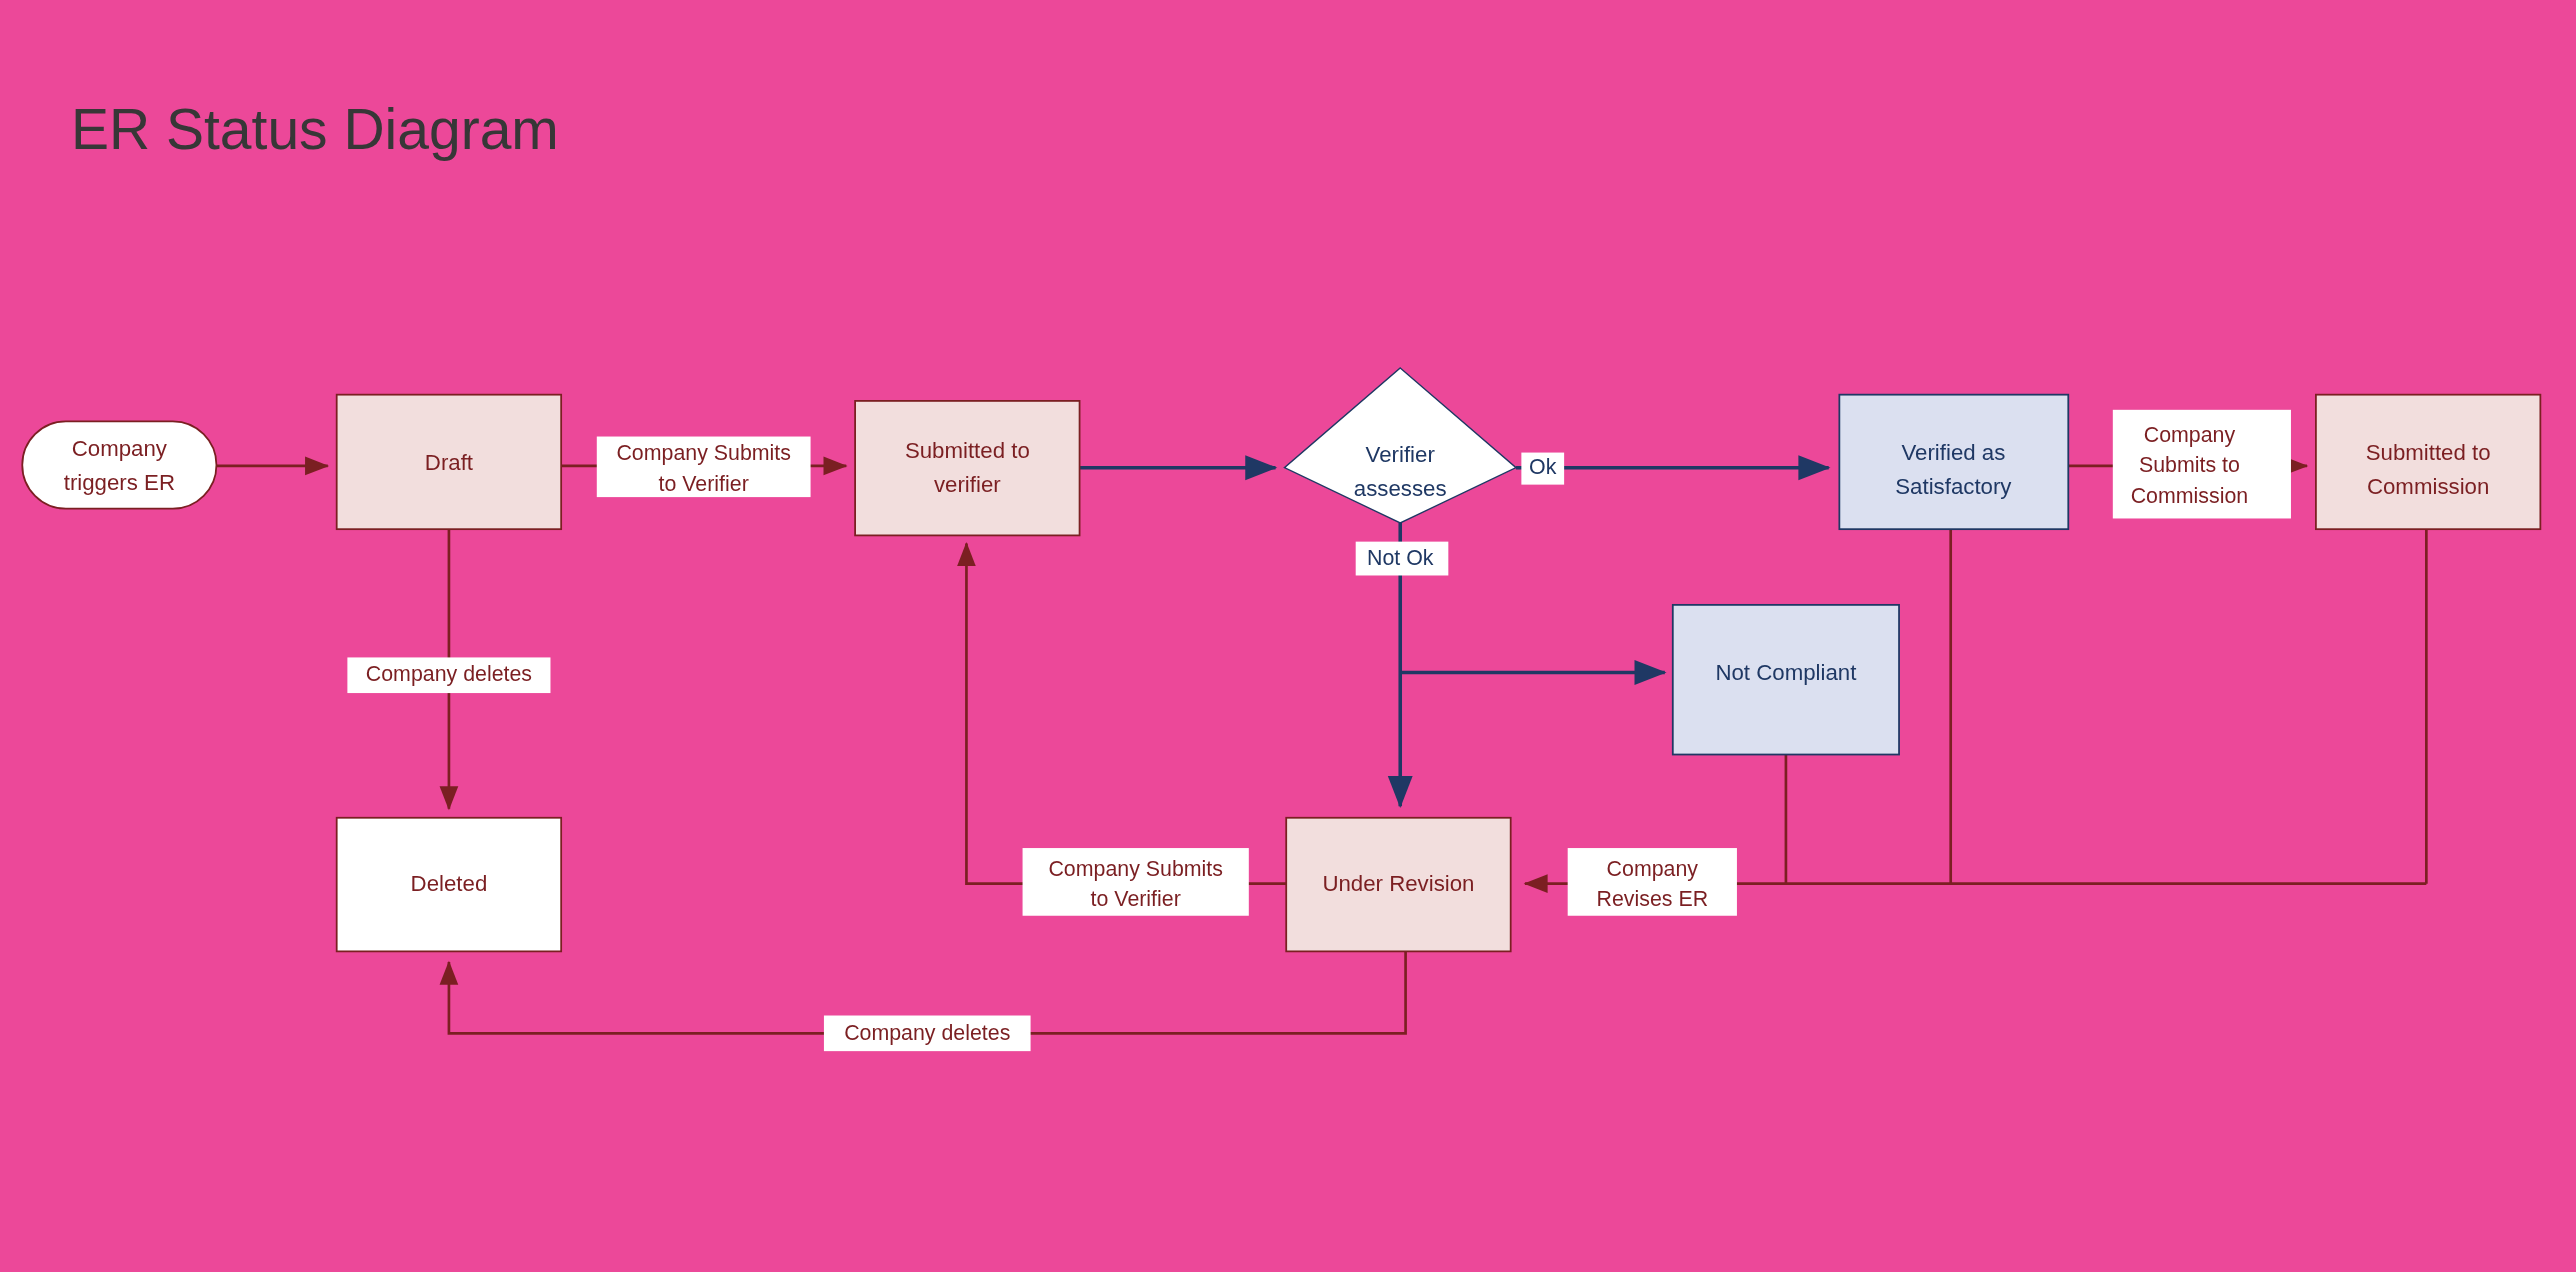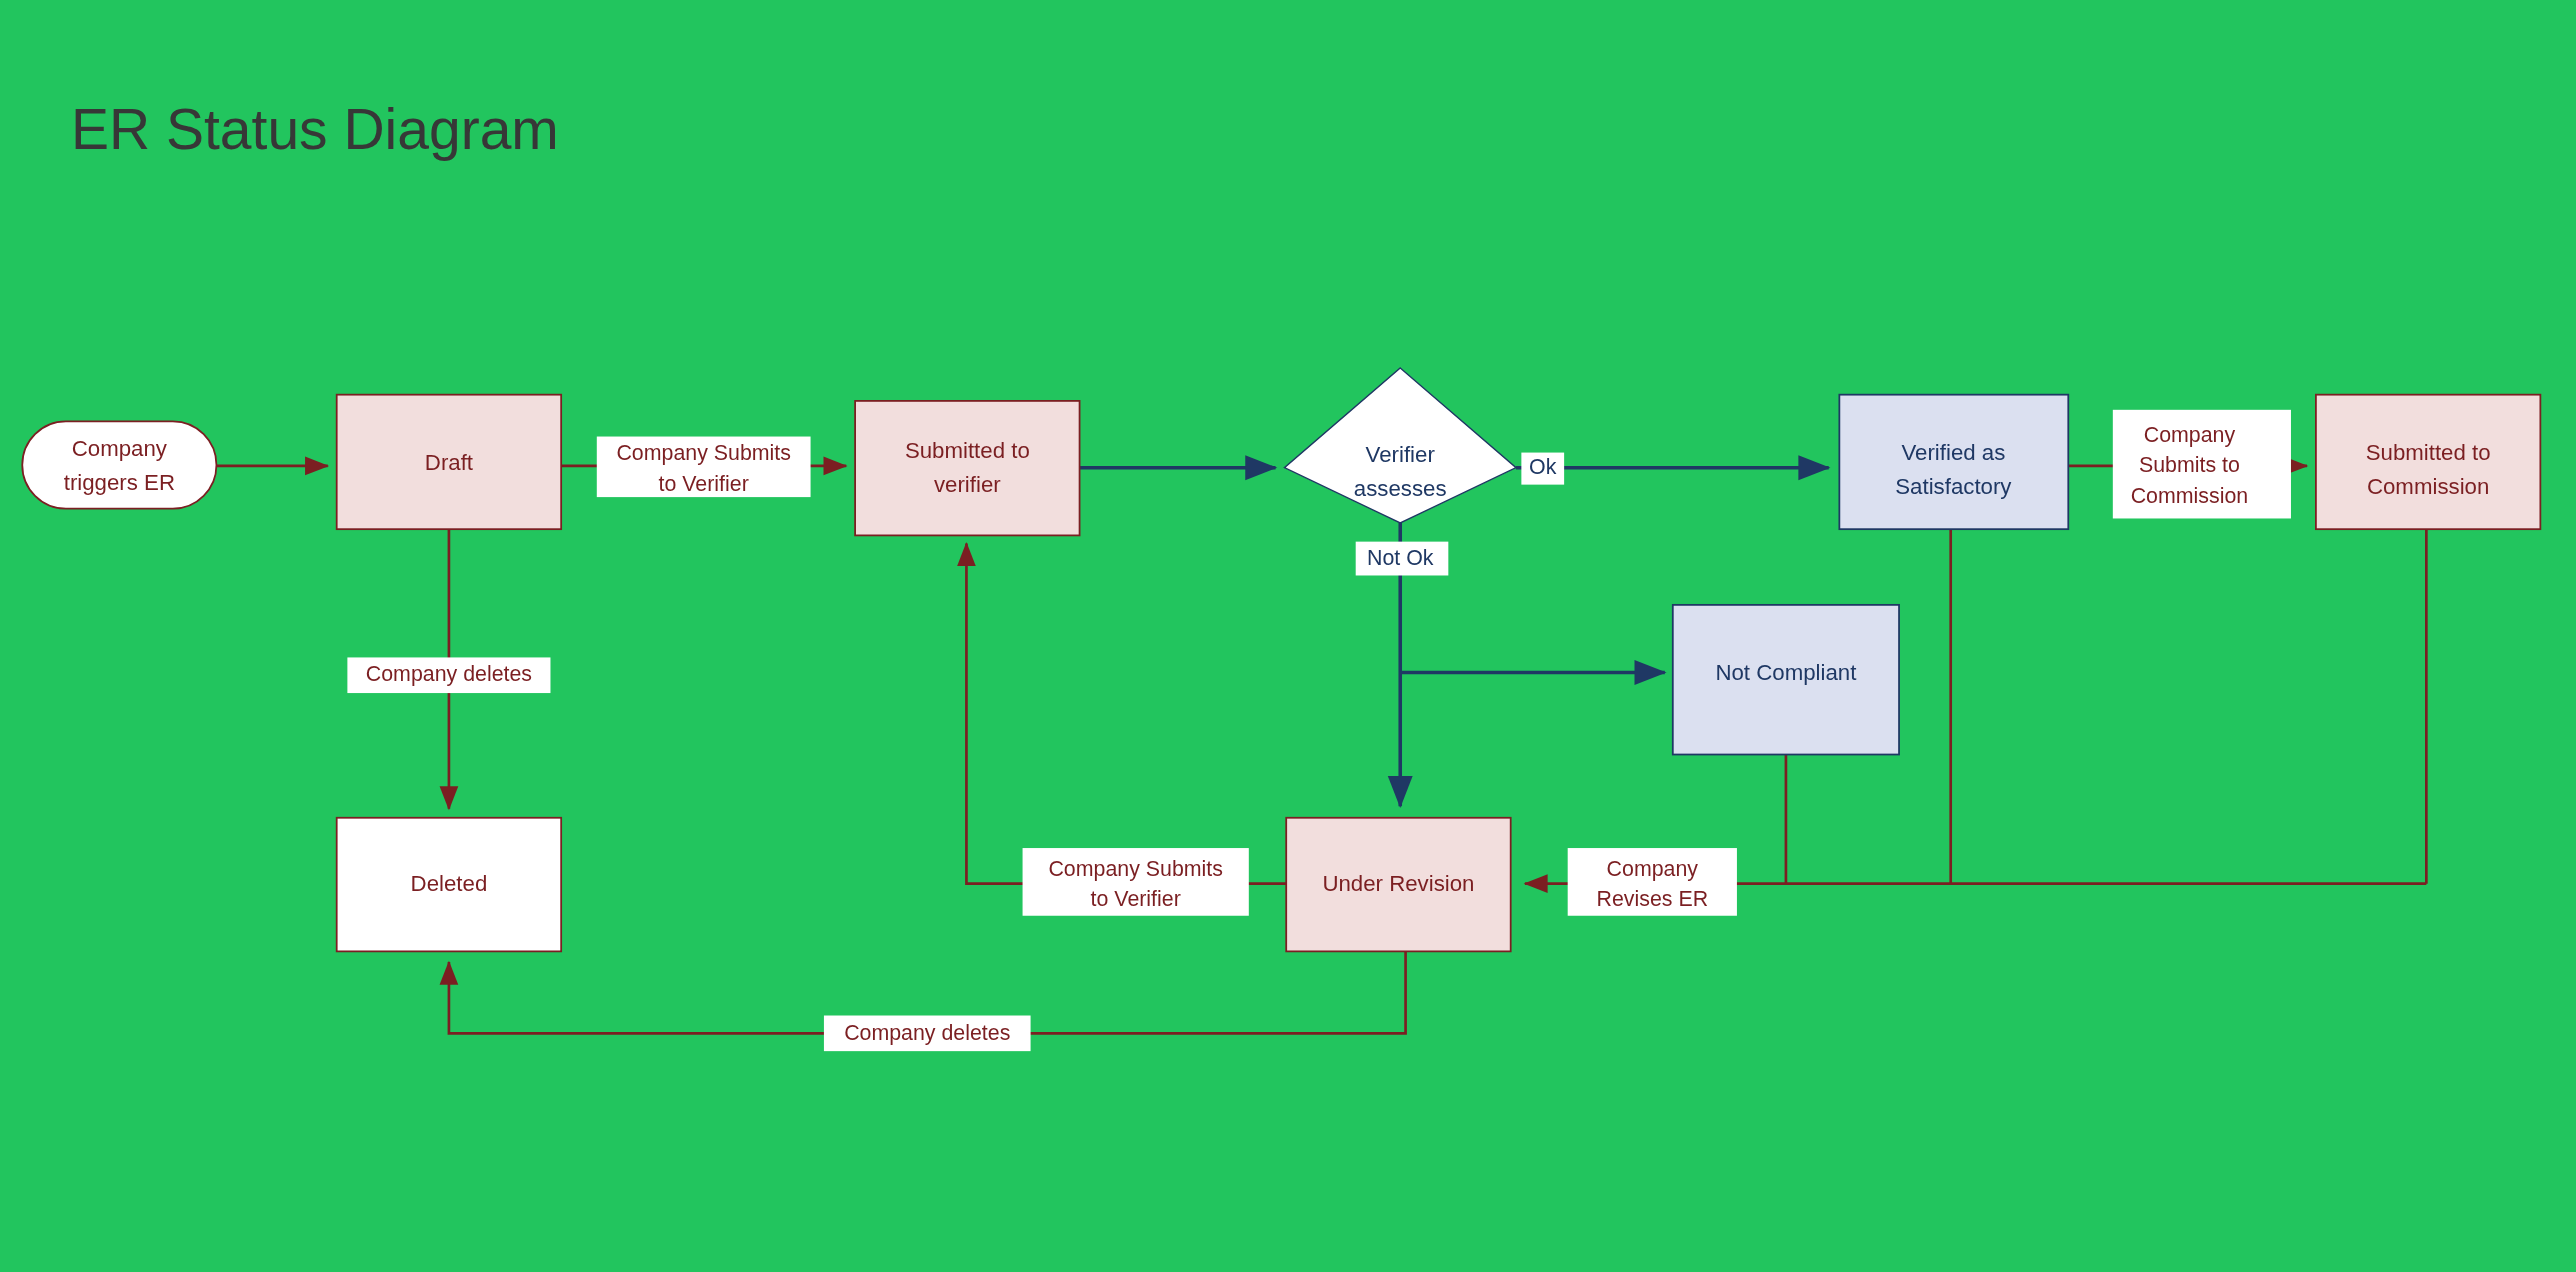--- a/index.html
+++ b/index.html
@@ -10,21 +10,21 @@
   body {
     width: 2576px;
     height: 1273px;
     font-family: "Liberation Sans", sans-serif;
     overflow: hidden;
   }
   #canvas {
     position: relative;
     width: 2576px;
     height: 1273px;
-    background: #22c55e;
+    background: #ec4899;
   }
   #page-title {
     position: absolute;
     left: 71px;
     top: 96px;
     font-size: 57px;
     font-weight: 400;
     color: #373737;
     letter-spacing: 0px;
     white-space: nowrap;

